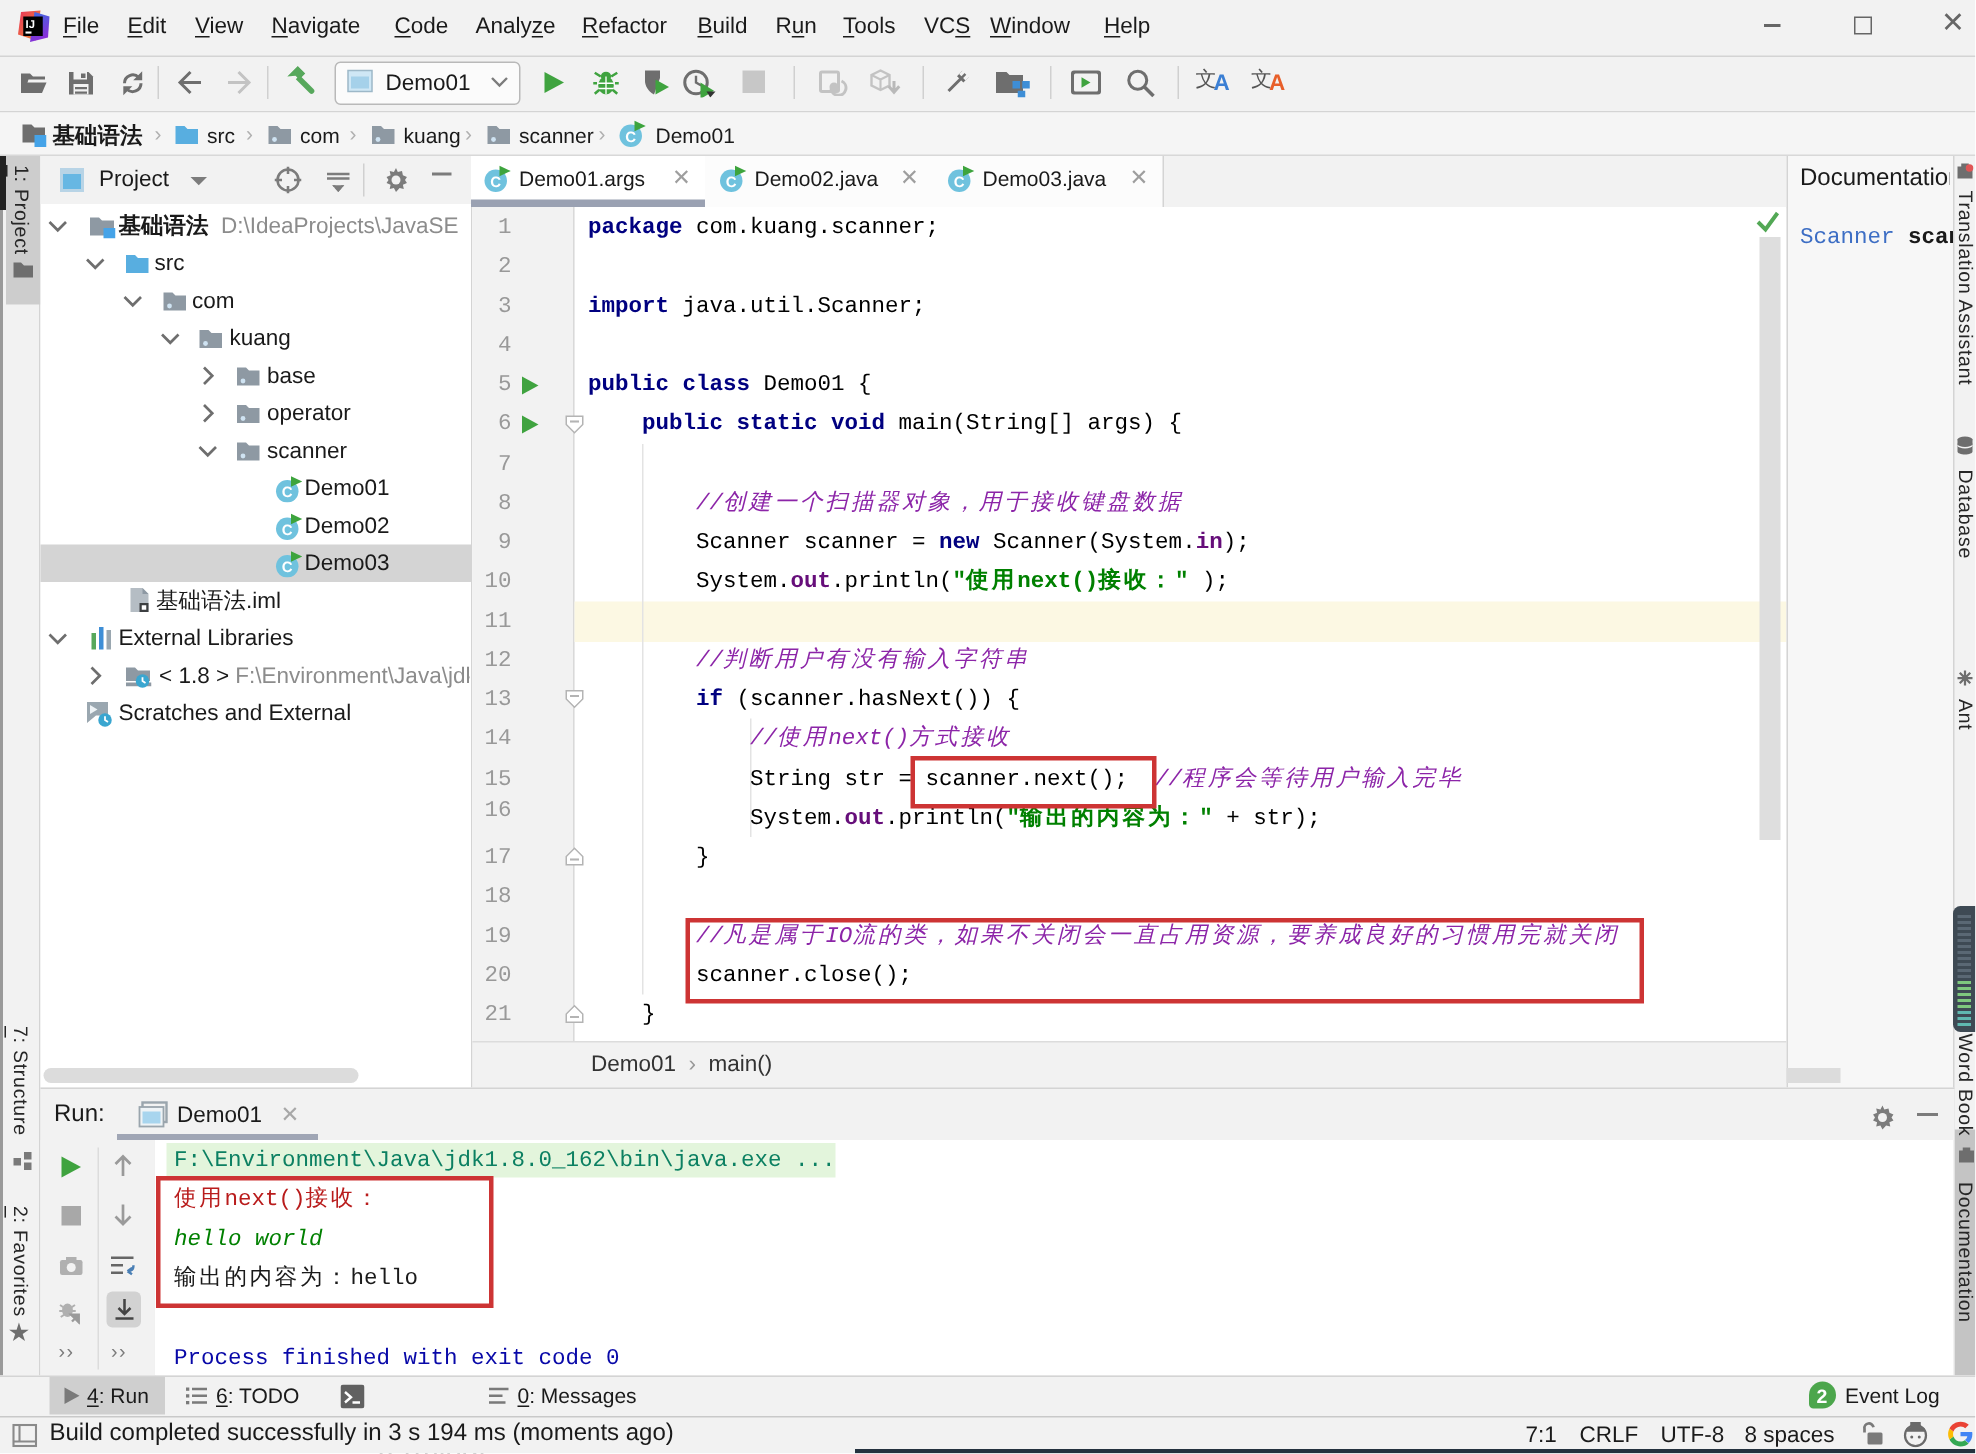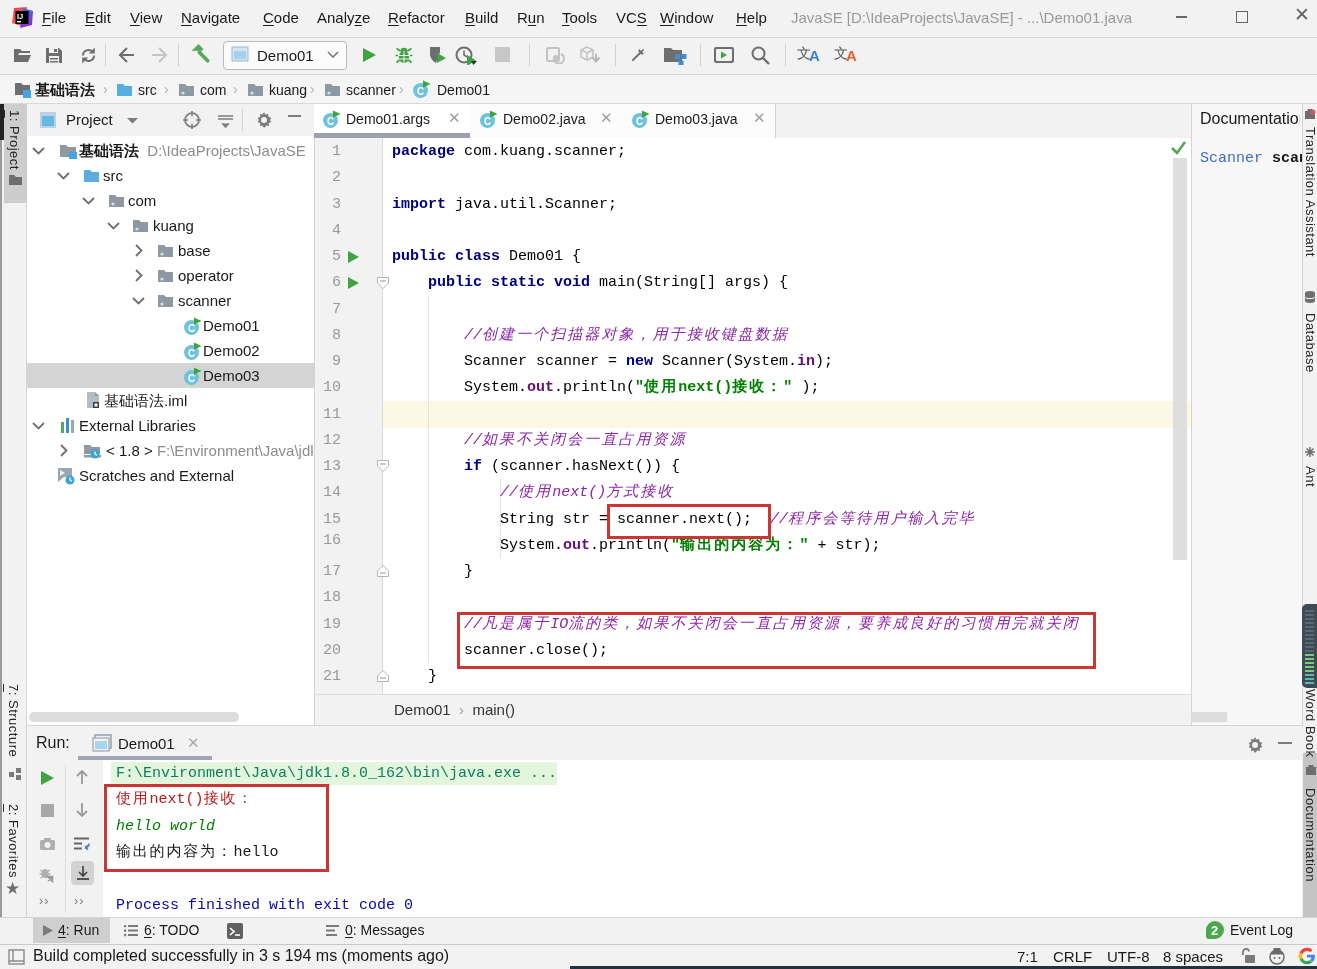--- a/index.html
+++ b/index.html
@@ -49,21 +49,20 @@
 <div class="ab" style="left:181px;top:9px"><u>N</u>avigate</div>
 <div class="ab" style="left:263px;top:9px"><u>C</u>ode</div>
 <div class="ab" style="left:317px;top:9px">Analy<u>z</u>e</div>
 <div class="ab" style="left:388px;top:9px"><u>R</u>efactor</div>
 <div class="ab" style="left:465px;top:9px"><u>B</u>uild</div>
 <div class="ab" style="left:517px;top:9px">R<u>u</u>n</div>
 <div class="ab" style="left:562px;top:9px"><u>T</u>ools</div>
 <div class="ab" style="left:616px;top:9px">VC<u>S</u></div>
 <div class="ab" style="left:660px;top:9px"><u>W</u>indow</div>
 <div class="ab" style="left:736px;top:9px"><u>H</u>elp</div>
-<div class="ab" style="left:791px;top:9px;color:#999999">JavaSE [D:\IdeaProjects\JavaSE] - ...\Demo01.java</div>
 <div class="ab" style="left:1176px;top:16px;width:11px;height:1.5px;background:#666"></div>
 <div class="ab" style="left:1236px;top:11px;width:10px;height:10px;border:1.5px solid #666"></div>
 <div class="ab" style="left:1294px;top:3px;font-size:19px;color:#666;font-weight:400">✕</div>
 
 <div class="ab" style="left:0;top:38px;width:1317px;height:36px;background:#f2f2f2;border-bottom:1px solid #d4d4d4"></div>
 <div id="toolbar">
 
 <svg class="ab" style="left:13px;top:47px" width="19" height="17">
         <path d="M1 15 V2 h6 l2 2 h8 v2 H6 L3 15z" fill="#6e6e6e"></path>
         <path d="M4 8 h14 l-3 7 H1z" fill="#6e6e6e"></path>
@@ -474,21 +473,21 @@
         <path d="M4 9 h6" stroke="#b4b4b4" stroke-width="1.4"></path>
       </svg>
 
 <div class="cline" style="top:138px"><span class="kw">package</span> com.kuang.scanner;</div>
 <div class="cline" style="top:190.5px"><span class="kw">import</span> java.util.Scanner;</div>
 <div class="cline" style="top:243px"><span class="kw">public class</span> Demo01 {</div>
 <div class="cline" style="top:269.25px">    <span class="kw">public static void</span> main(String[] args) {</div>
 <div class="cline" style="top:321.75px">        <span class="cm">//<span class="ck">创建一个扫描器对象，用于接收键盘数据</span></span></div>
 <div class="cline" style="top:348px">        Scanner scanner = <span class="kw">new</span> Scanner(System.<span class="fl">in</span>);</div>
 <div class="cline" style="top:374.25px">        System.<span class="fl">out</span>.println(<span class="st">"<span class="ck">使用</span>next()<span class="ck">接收：</span>"</span> );</div>
-<div class="cline" style="top:426.75px">        <span class="cm">//<span class="ck">如果不关闭会一直占用资源</span></span></div>
+<div class="cline" style="top:426.75px">        <span class="cm">//<span class="ck">判断用户有没有输入字符串</span></span></div>
 <div class="cline" style="top:453px">        <span class="kw">if</span> (scanner.hasNext()) {</div>
 <div class="cline" style="top:479.25px">            <span class="cm">//<span class="ck">使用</span>next()<span class="ck">方式接收</span></span></div>
 <div class="cline" style="top:505.5px">            String str = scanner.next();  <span class="cm">//<span class="ck">程序会等待用户输入完毕</span></span></div>
 <div class="cline" style="top:531.75px">            System.<span class="fl">out</span>.println(<span class="st">"<span class="ck">输出的内容为：</span>"</span> + str);</div>
 <div class="cline" style="top:558px">        }</div>
 <div class="cline" style="top:610.5px">        <span class="cm">//<span class="ck">凡是属于</span>IO<span class="ck">流的类，如果不关闭会一直占用资源，要养成良好的习惯用完就关闭</span></span></div>
 <div class="cline" style="top:636.75px">        scanner.close();</div>
 <div class="cline" style="top:663px">    }</div>
 
 <div class="ab" style="left:607px;top:504px;width:158px;height:29px;border:3px solid #cd3434"></div>

